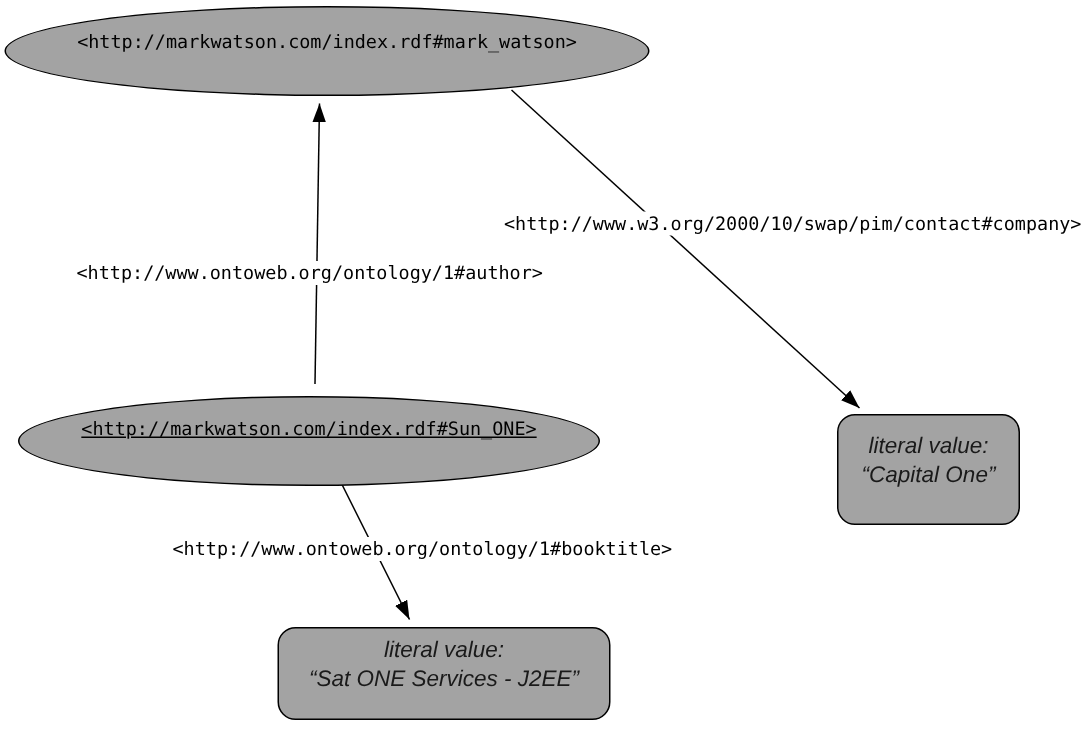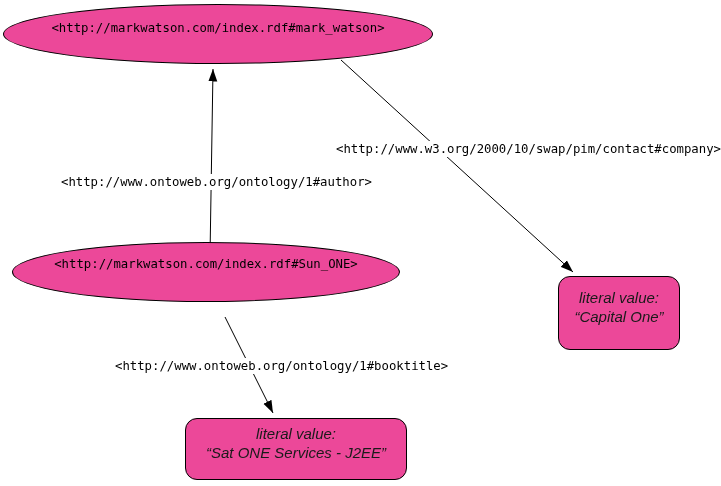--- a/index.html
+++ b/index.html
@@ -19,21 +19,21 @@
   .edges-layer {
     position: absolute;
     left: 0;
     top: 0;
     z-index: 1;
   }
   .node {
     position: absolute;
     box-sizing: border-box;
     border: 1px solid #000000;
-    background: #ec4899;
+    background: #a3a3a3;
     display: flex;
     flex-direction: column;
     align-items: center;
     justify-content: center;
     text-align: center;
     z-index: 2;
   }
   .ellipse {
     border-radius: 50%;
   }
@@ -48,34 +48,34 @@
     color: #000000;
   }
   .literal-line {
     font-family: "Liberation Sans", sans-serif;
     font-size: 15px;
     line-height: 19px;
     white-space: nowrap;
     color: #1a1a1a;
   }
   .node-mark-watson { left: 3px; top: 4px; width: 430px; height: 60px; padding-bottom: 13px; }
-  .node-sun-one     { left: 12px; top: 242px; width: 388px; height: 60px; padding-bottom: 17px; }
+  .node-sun-one     { left: 12px; top: 264px; width: 388px; height: 60px; padding-bottom: 17px; text-decoration: underline; }
   .node-capital-one { left: 558px; top: 276px; width: 122px; height: 74px; padding-bottom: 12px; }
   .node-sun-services{ left: 185px; top: 418px; width: 222px; height: 62px; padding-bottom: 13px; }
   .edge-label {
     position: absolute;
     font-family: "DejaVu Sans Mono", monospace;
     font-size: 12.3px;
     white-space: nowrap;
     background: #ffffff;
     padding: 1px 3px;
     z-index: 3;
     color: #000000;
   }
-  .label-author    { left: 58px;  top: 174px; }
+  .label-author    { left: 48px;  top: 174px; }
   .label-company   { left: 333px; top: 141px; }
   .label-booktitle { left: 112px; top: 358px; }
 </style>
 </head>
 <body>
 
 <div class="canvas">
 
   <svg class="edges-layer" width="721" height="486" viewBox="0 0 721 486" aria-hidden="true">
     <defs>

